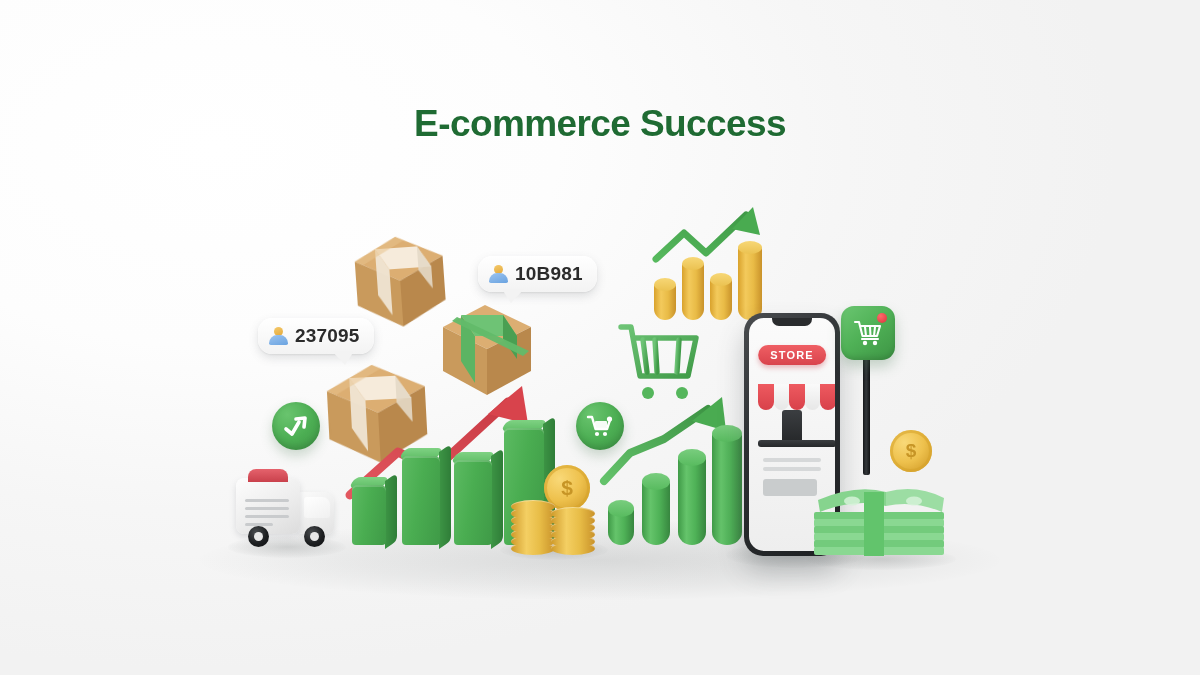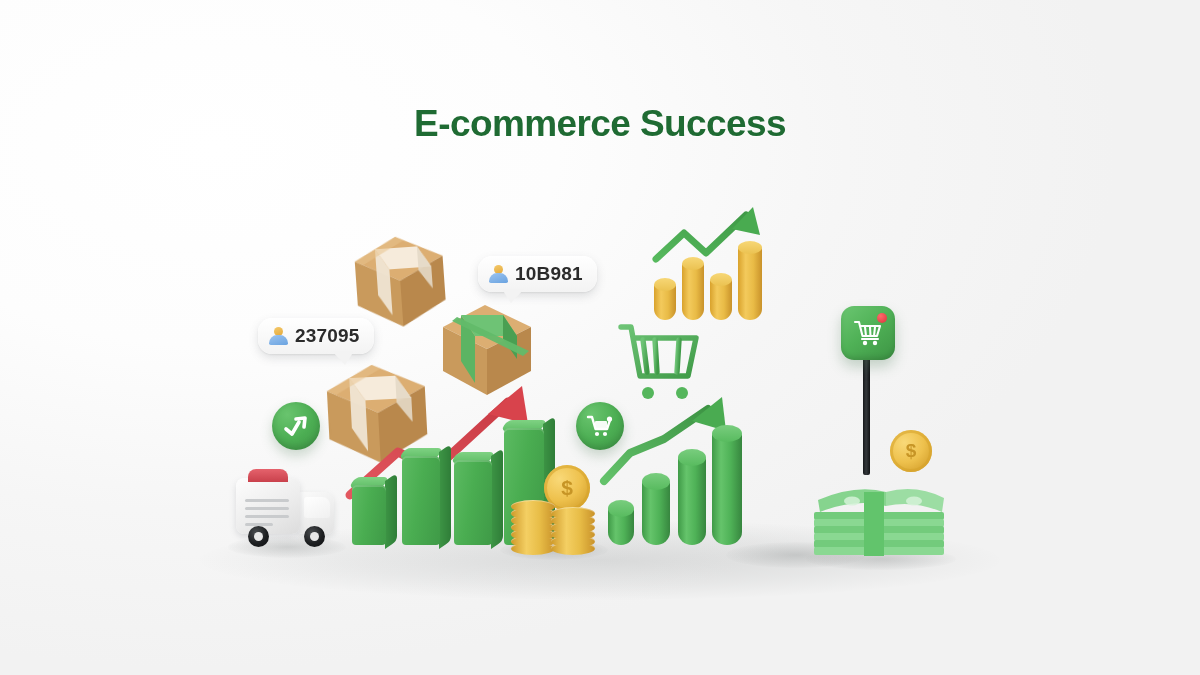--- a/index.html
+++ b/index.html
@@ -433,20 +433,38 @@
   <div class="coin-stack" style="left:551px;top:505px;width:44px;height:50px;">
     <div class="coin-disc" style="bottom:0px;"></div>
     <div class="coin-disc" style="bottom:7px;"></div>
     <div class="coin-disc" style="bottom:14px;"></div>
     <div class="coin-disc" style="bottom:21px;"></div>
     <div class="coin-disc" style="bottom:28px;"></div>
     <div class="coin-disc" style="bottom:35px;"></div>
   </div>
 
   <div class="shadow-sm" style="left:726px;top:542px;width:140px;height:26px;"></div>
+  <div id="phone">
+    <div id="phone-screen">
+      <div class="notch"></div>
+      <div class="store-pill">STORE</div>
+      <div class="awning">
+        <i class="aw-r"></i>
+          <i class="aw-w"></i>
+          <i class="aw-r"></i>
+          <i class="aw-w"></i>
+          <i class="aw-r"></i>
+      </div>
+      <div class="door"></div>
+      <div class="counter"></div>
+      <div class="ln" style="top:140px;width:58px;height:4px;"></div>
+      <div class="ln" style="top:149px;width:58px;height:4px;"></div>
+      <div class="card"></div>
+    </div>
+  </div>
 
   <div id="sign-pole"></div>
   <div id="sign">
     <svg width="30" height="28" viewBox="0 0 30 28">
       <g fill="none" stroke="#ffffff" stroke-width="2.1" stroke-linecap="round" stroke-linejoin="round">
         <path d="M2 3 H6 L9.5 17 H24 L27 7 H8"></path>
         <path d="M12 8 L13 17"></path>
         <path d="M17 8 L17.5 17"></path>
         <path d="M22 8 L21 17"></path>
         <path d="M9 20 H25"></path>

